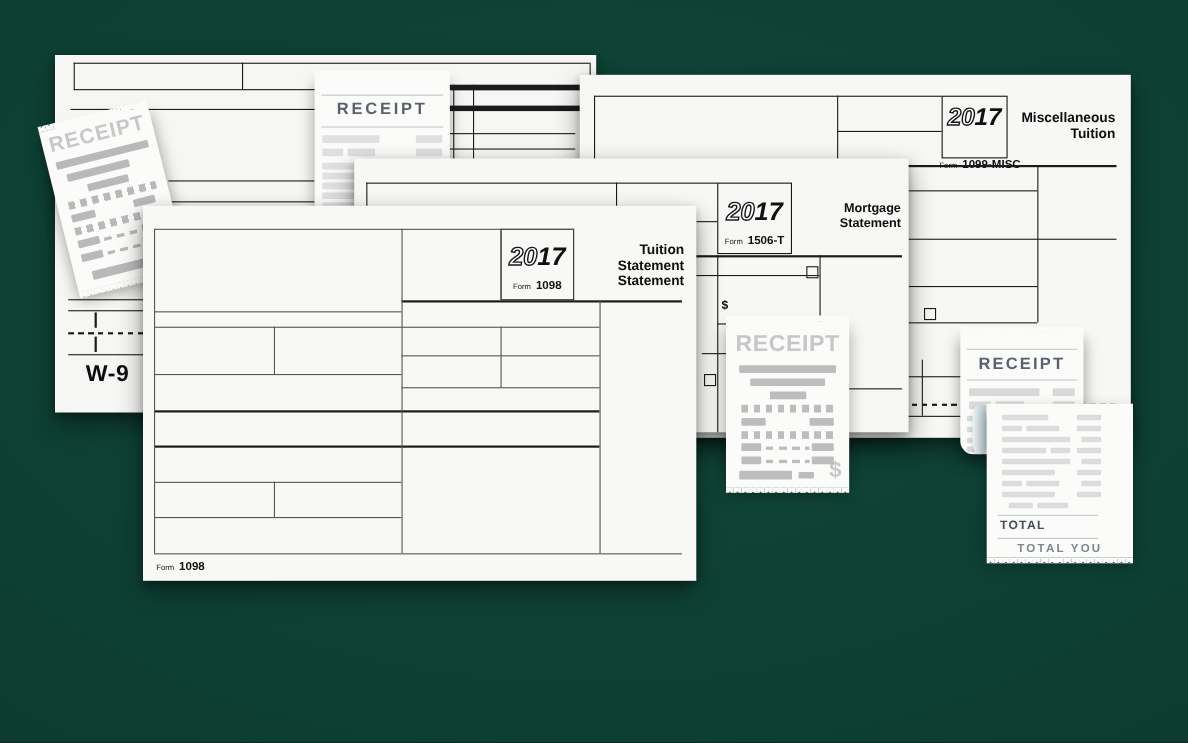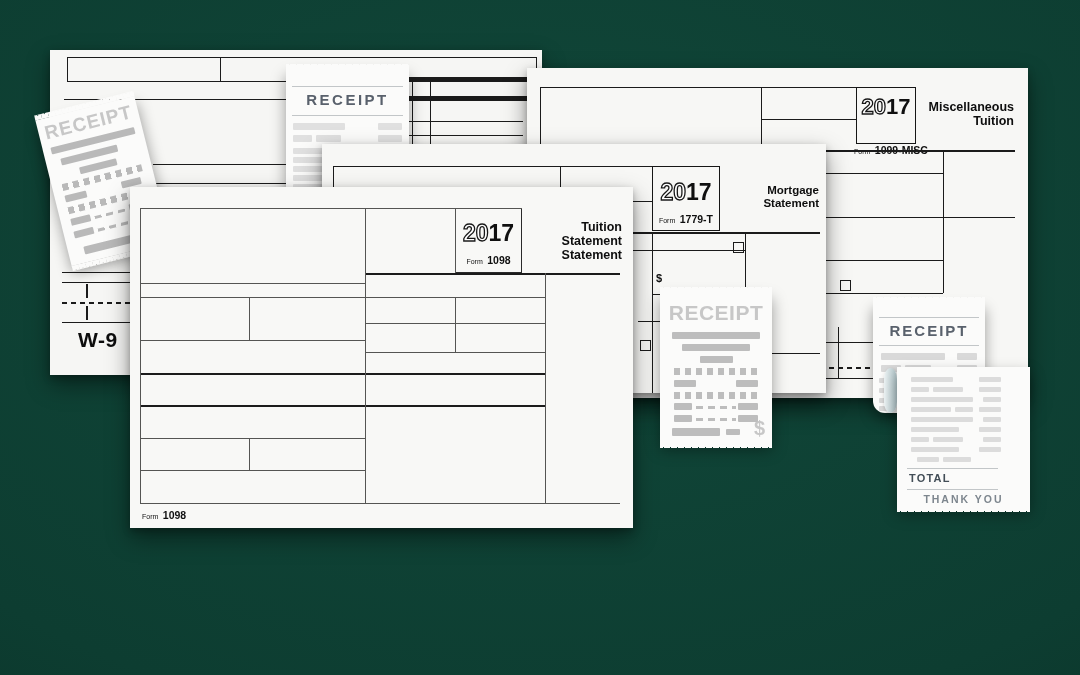--- a/index.html
+++ b/index.html
@@ -15,21 +15,21 @@
     background:linear-gradient(45deg, transparent 3.5px, var(--pc) 0),linear-gradient(-45deg, transparent 3.5px, var(--pc) 0);
     background-size:7px 5px;background-repeat:repeat-x;}
   .ln{position:absolute;background:#1b1b1b;}
   .dash{position:absolute;height:1.5px;background:repeating-linear-gradient(90deg,#1b1b1b 0 5px,transparent 5px 9px);}
   .cb{position:absolute;border:1.6px solid #1b1b1b;background:transparent;}
   .bar{position:absolute;background:var(--bar);border-radius:1px;}
   .sqd{position:absolute;height:7px;background:repeating-linear-gradient(90deg,var(--bar) 0 6px,transparent 6px 11px);}
   .tdd{position:absolute;height:3px;background:repeating-linear-gradient(90deg,var(--bar) 0 7px,transparent 7px 12px);}
   .rl{position:absolute;height:1px;background:#c2c6c8;}
   .yearbox{position:absolute;border:1.4px solid #161616;box-sizing:border-box;display:flex;flex-direction:column;align-items:center;}
-  .year{font-weight:800;font-size:23px;letter-spacing:0;line-height:1;white-space:nowrap;}
+  .year{font-weight:800;font-size:23px;letter-spacing:0;line-height:1;white-space:nowrap;font-style:italic;}
   .y-o{color:#ffffff;-webkit-text-stroke:1.3px #161616;}
   .y-b{color:#101010;}
   .formline{white-space:nowrap;color:#101010;}
   .fw{font-size:7px;font-weight:400;}
   .fn{font-size:10.5px;font-weight:700;}
   .ftitle{position:absolute;text-align:right;font-weight:700;color:#0e0e0e;}
   .rc-title-dark{position:absolute;width:100%;text-align:center;font-weight:700;color:#59616c;}
   .rc-title-gray{position:absolute;width:100%;text-align:center;font-weight:700;color:#c7c7c7;}
   .w2label{position:absolute;font-weight:800;font-size:21px;color:#0d0d0d;letter-spacing:.5px;}
   .totaltxt{position:absolute;font-weight:700;font-size:11px;color:#434e57;letter-spacing:1.2px;}
@@ -127,21 +127,21 @@
       <div class="ln" style="left: 416px; top: 82px; width: 1px; height: 143px;"></div>
       <div class="ln" style="left: 416px; top: 274px; width: 1px; height: 36px;"></div>
       <div class="ln" style="left: 311px; top: 259px; width: 1px; height: 51px;"></div>
       <div class="dash" style="left: 293px; top: 299px; width: 195px;"></div>
       <div class="cb" style="left: 313px; top: 212px; width: 9px; height: 9px;"></div>
     </div>
 
   <div class="paper" id="f1098t-body" style="left:322px;top:144px;width:504px;height:249px;z-index:5;background:#f7f7f5;">
     <div class="yearbox" style="left:330px;top:22px;width:68px;height:65px;justify-content:space-between;">
       <div class="year" style="margin-top:14px;"><span class="y-o">20</span><span class="y-b">17</span></div>
-      <div class="formline" style="margin-bottom:3px;"><span class="fw">Form</span> <span class="fn">1779-T</span></div>
+      <div class="formline" style="margin-bottom:3px;"><span class="fw">Form</span> <span class="fn">1506-T</span></div>
     </div>
     <div class="ftitle" style="right:7px;top:40px;font-size:11.5px;line-height:13px;">
       <div>Mortgage</div>
         <div>Statement</div>
     </div>
     <div class="dollar-sm" style="left:334px;top:128px;">$</div>
   <div class="ln" style="left: 11px; top: 22px; width: 319px; height: 1px;"></div>
       <div class="ln" style="left: 11px; top: 22px; width: 1px; height: 22px;"></div>
       <div class="ln" style="left: 238px; top: 22px; width: 1px; height: 22px;"></div>
       <div class="ln" style="left: 311px; top: 57px; width: 19px; height: 1px;"></div>
@@ -222,21 +222,21 @@
       <div class="bar" style="left: 6px; top: 96px; width: 11px; height: 5px;"></div>
       <div class="bar" style="left: 6px; top: 104px; width: 11px; height: 5px;"></div>
       <div class="rl" style="left: 6px; top: 15px; width: 100px;"></div>
       <div class="rl" style="left: 6px; top: 43px; width: 100px;"></div>
     </div>
 
   <div class="curl" style="left:884px;top:368px;z-index:9;"></div>
 
   <div class="receipt zzb" id="rc-tall-body" style="left:897px;top:367px;width:133px;height:140px;z-index:10;--bar:#dcdcdc;">
     <div class="totaltxt" style="left:12px;top:105px;">TOTAL</div>
-    <div class="thankstxt" style="top:126px;">THANK YOU</div>
+    <div class="thankstxt" style="top:126px;">TOTAL YOU</div>
   <div class="bar" style="left: 14px; top: 10px; width: 42px; height: 5px;"></div>
       <div class="bar" style="left: 82px; top: 10px; width: 22px; height: 5px;"></div>
       <div class="bar" style="left: 14px; top: 20px; width: 18px; height: 5px;"></div>
       <div class="bar" style="left: 36px; top: 20px; width: 30px; height: 5px;"></div>
       <div class="bar" style="left: 82px; top: 20px; width: 22px; height: 5px;"></div>
       <div class="bar" style="left: 14px; top: 30px; width: 62px; height: 5px;"></div>
       <div class="bar" style="left: 86px; top: 30px; width: 18px; height: 5px;"></div>
       <div class="bar" style="left: 14px; top: 40px; width: 40px; height: 5px;"></div>
       <div class="bar" style="left: 58px; top: 40px; width: 18px; height: 5px;"></div>
       <div class="bar" style="left: 82px; top: 40px; width: 22px; height: 5px;"></div>

